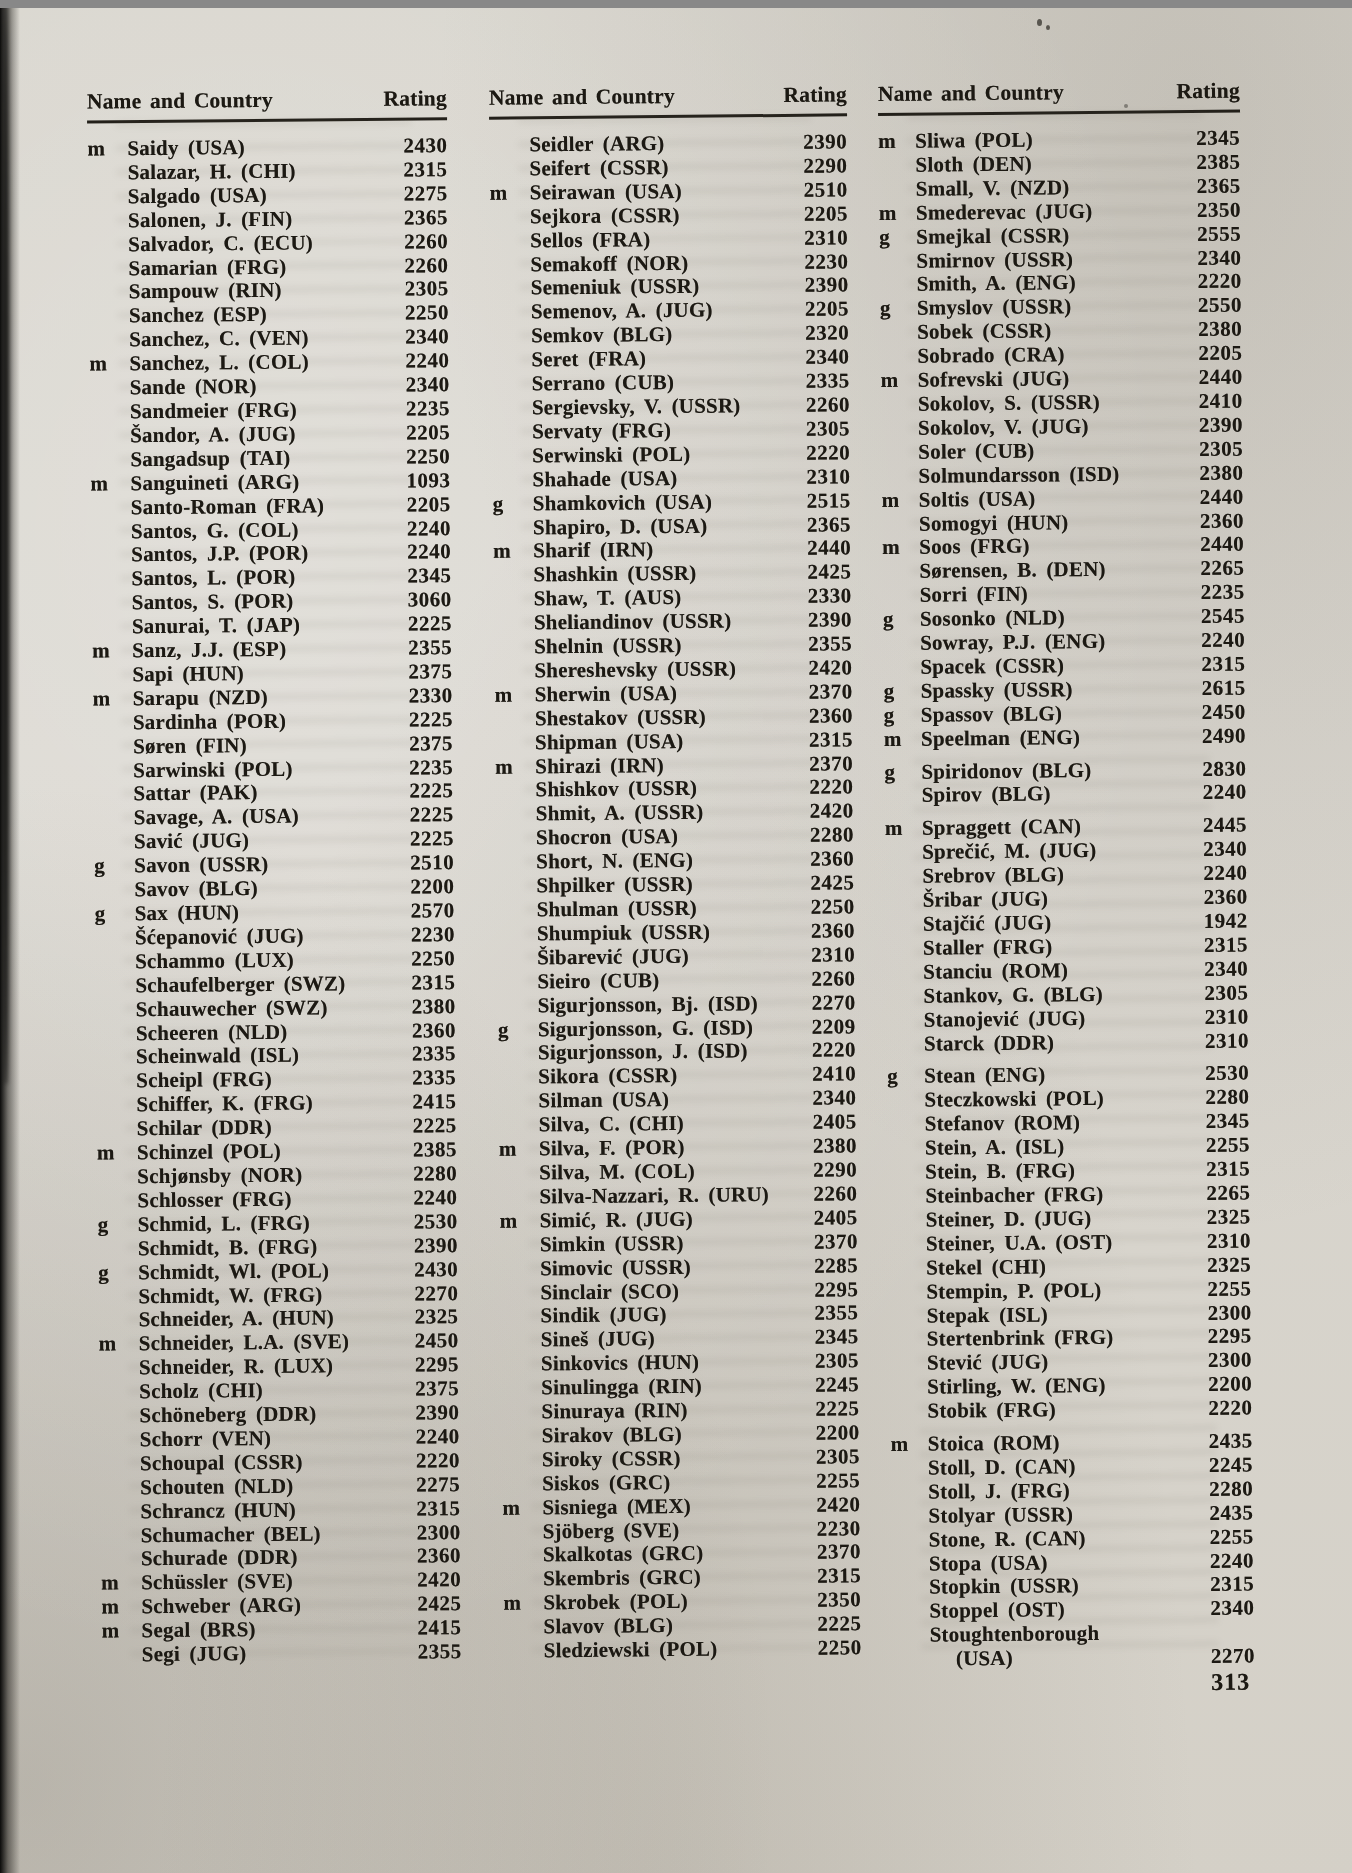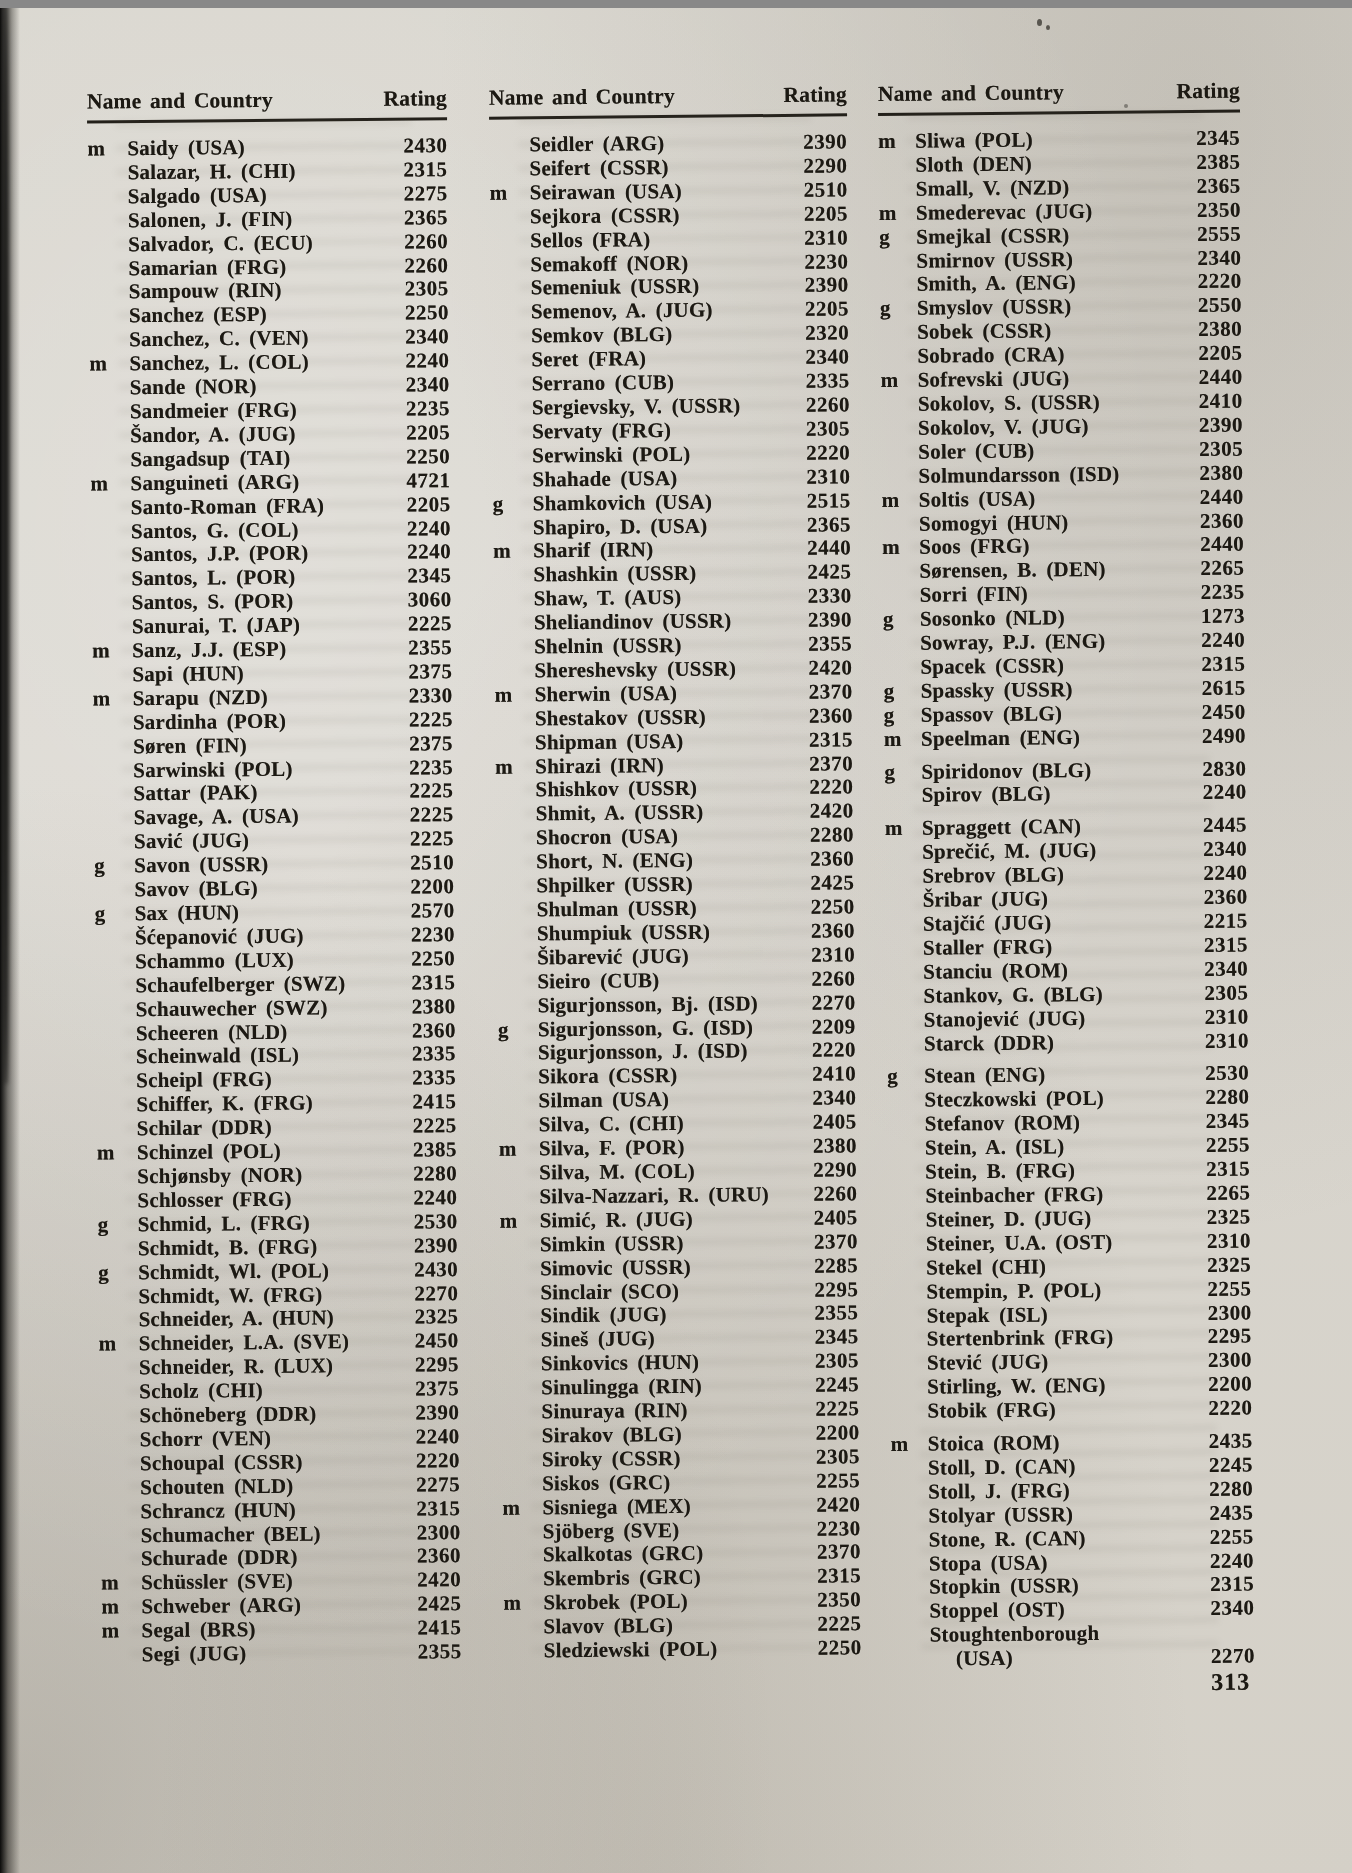--- a/index.html
+++ b/index.html
@@ -164,21 +164,21 @@
             <span class="prating">2205</span>
           </div>
           <div class="row">
             <span class="flag"></span>
             <span class="pname">Sangadsup (TAI)</span>
             <span class="prating">2250</span>
           </div>
           <div class="row">
             <span class="flag">m</span>
             <span class="pname">Sanguineti (ARG)</span>
-            <span class="prating">4721</span>
+            <span class="prating">1093</span>
           </div>
           <div class="row">
             <span class="flag"></span>
             <span class="pname">Santo-Roman (FRA)</span>
             <span class="prating">2205</span>
           </div>
           <div class="row">
             <span class="flag"></span>
             <span class="pname">Santos, G. (COL)</span>
             <span class="prating">2240</span>
@@ -854,21 +854,21 @@
             <span class="prating">2265</span>
           </div>
           <div class="row">
             <span class="flag"></span>
             <span class="pname">Sorri (FIN)</span>
             <span class="prating">2235</span>
           </div>
           <div class="row">
             <span class="flag">g</span>
             <span class="pname">Sosonko (NLD)</span>
-            <span class="prating">1273</span>
+            <span class="prating">2545</span>
           </div>
           <div class="row">
             <span class="flag"></span>
             <span class="pname">Sowray, P.J. (ENG)</span>
             <span class="prating">2240</span>
           </div>
           <div class="row">
             <span class="flag"></span>
             <span class="pname">Spacek (CSSR)</span>
             <span class="prating">2315</span>
@@ -914,21 +914,21 @@
             <span class="prating">2240</span>
           </div>
           <div class="row">
             <span class="flag"></span>
             <span class="pname">Šribar (JUG)</span>
             <span class="prating">2360</span>
           </div>
           <div class="row">
             <span class="flag"></span>
             <span class="pname">Stajčić (JUG)</span>
-            <span class="prating">2215</span>
+            <span class="prating">1942</span>
           </div>
           <div class="row">
             <span class="flag"></span>
             <span class="pname">Staller (FRG)</span>
             <span class="prating">2315</span>
           </div>
           <div class="row">
             <span class="flag"></span>
             <span class="pname">Stanciu (ROM)</span>
             <span class="prating">2340</span>

